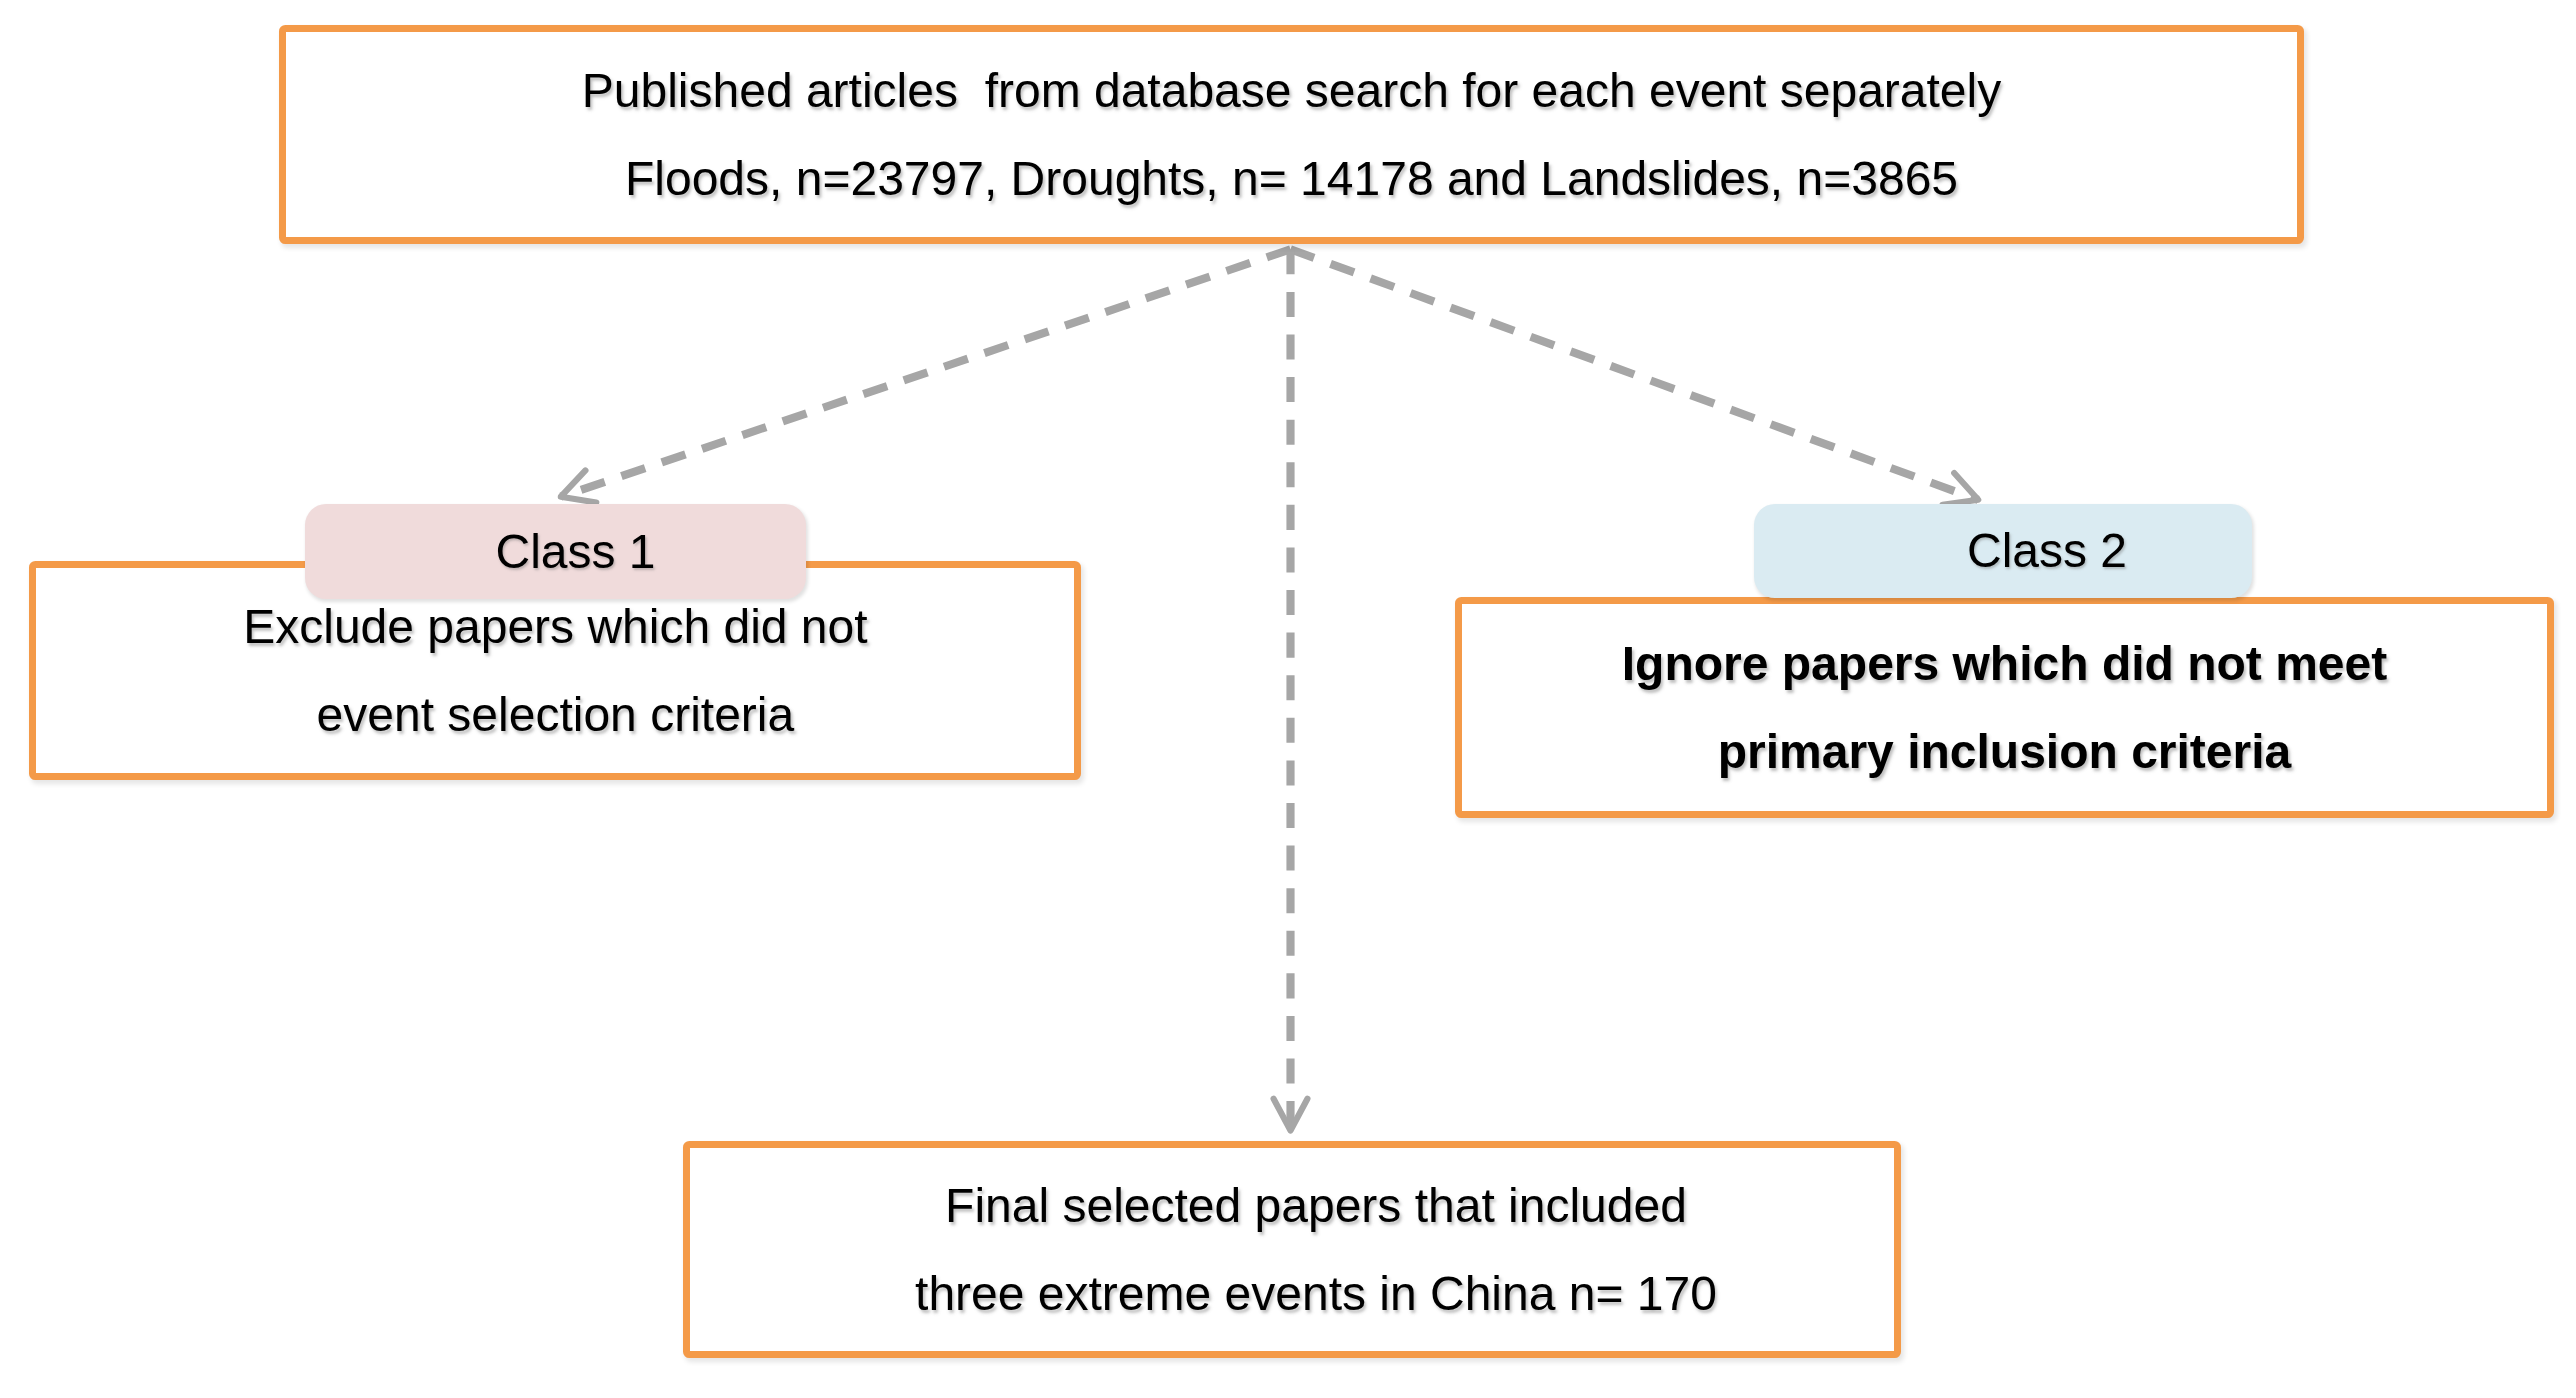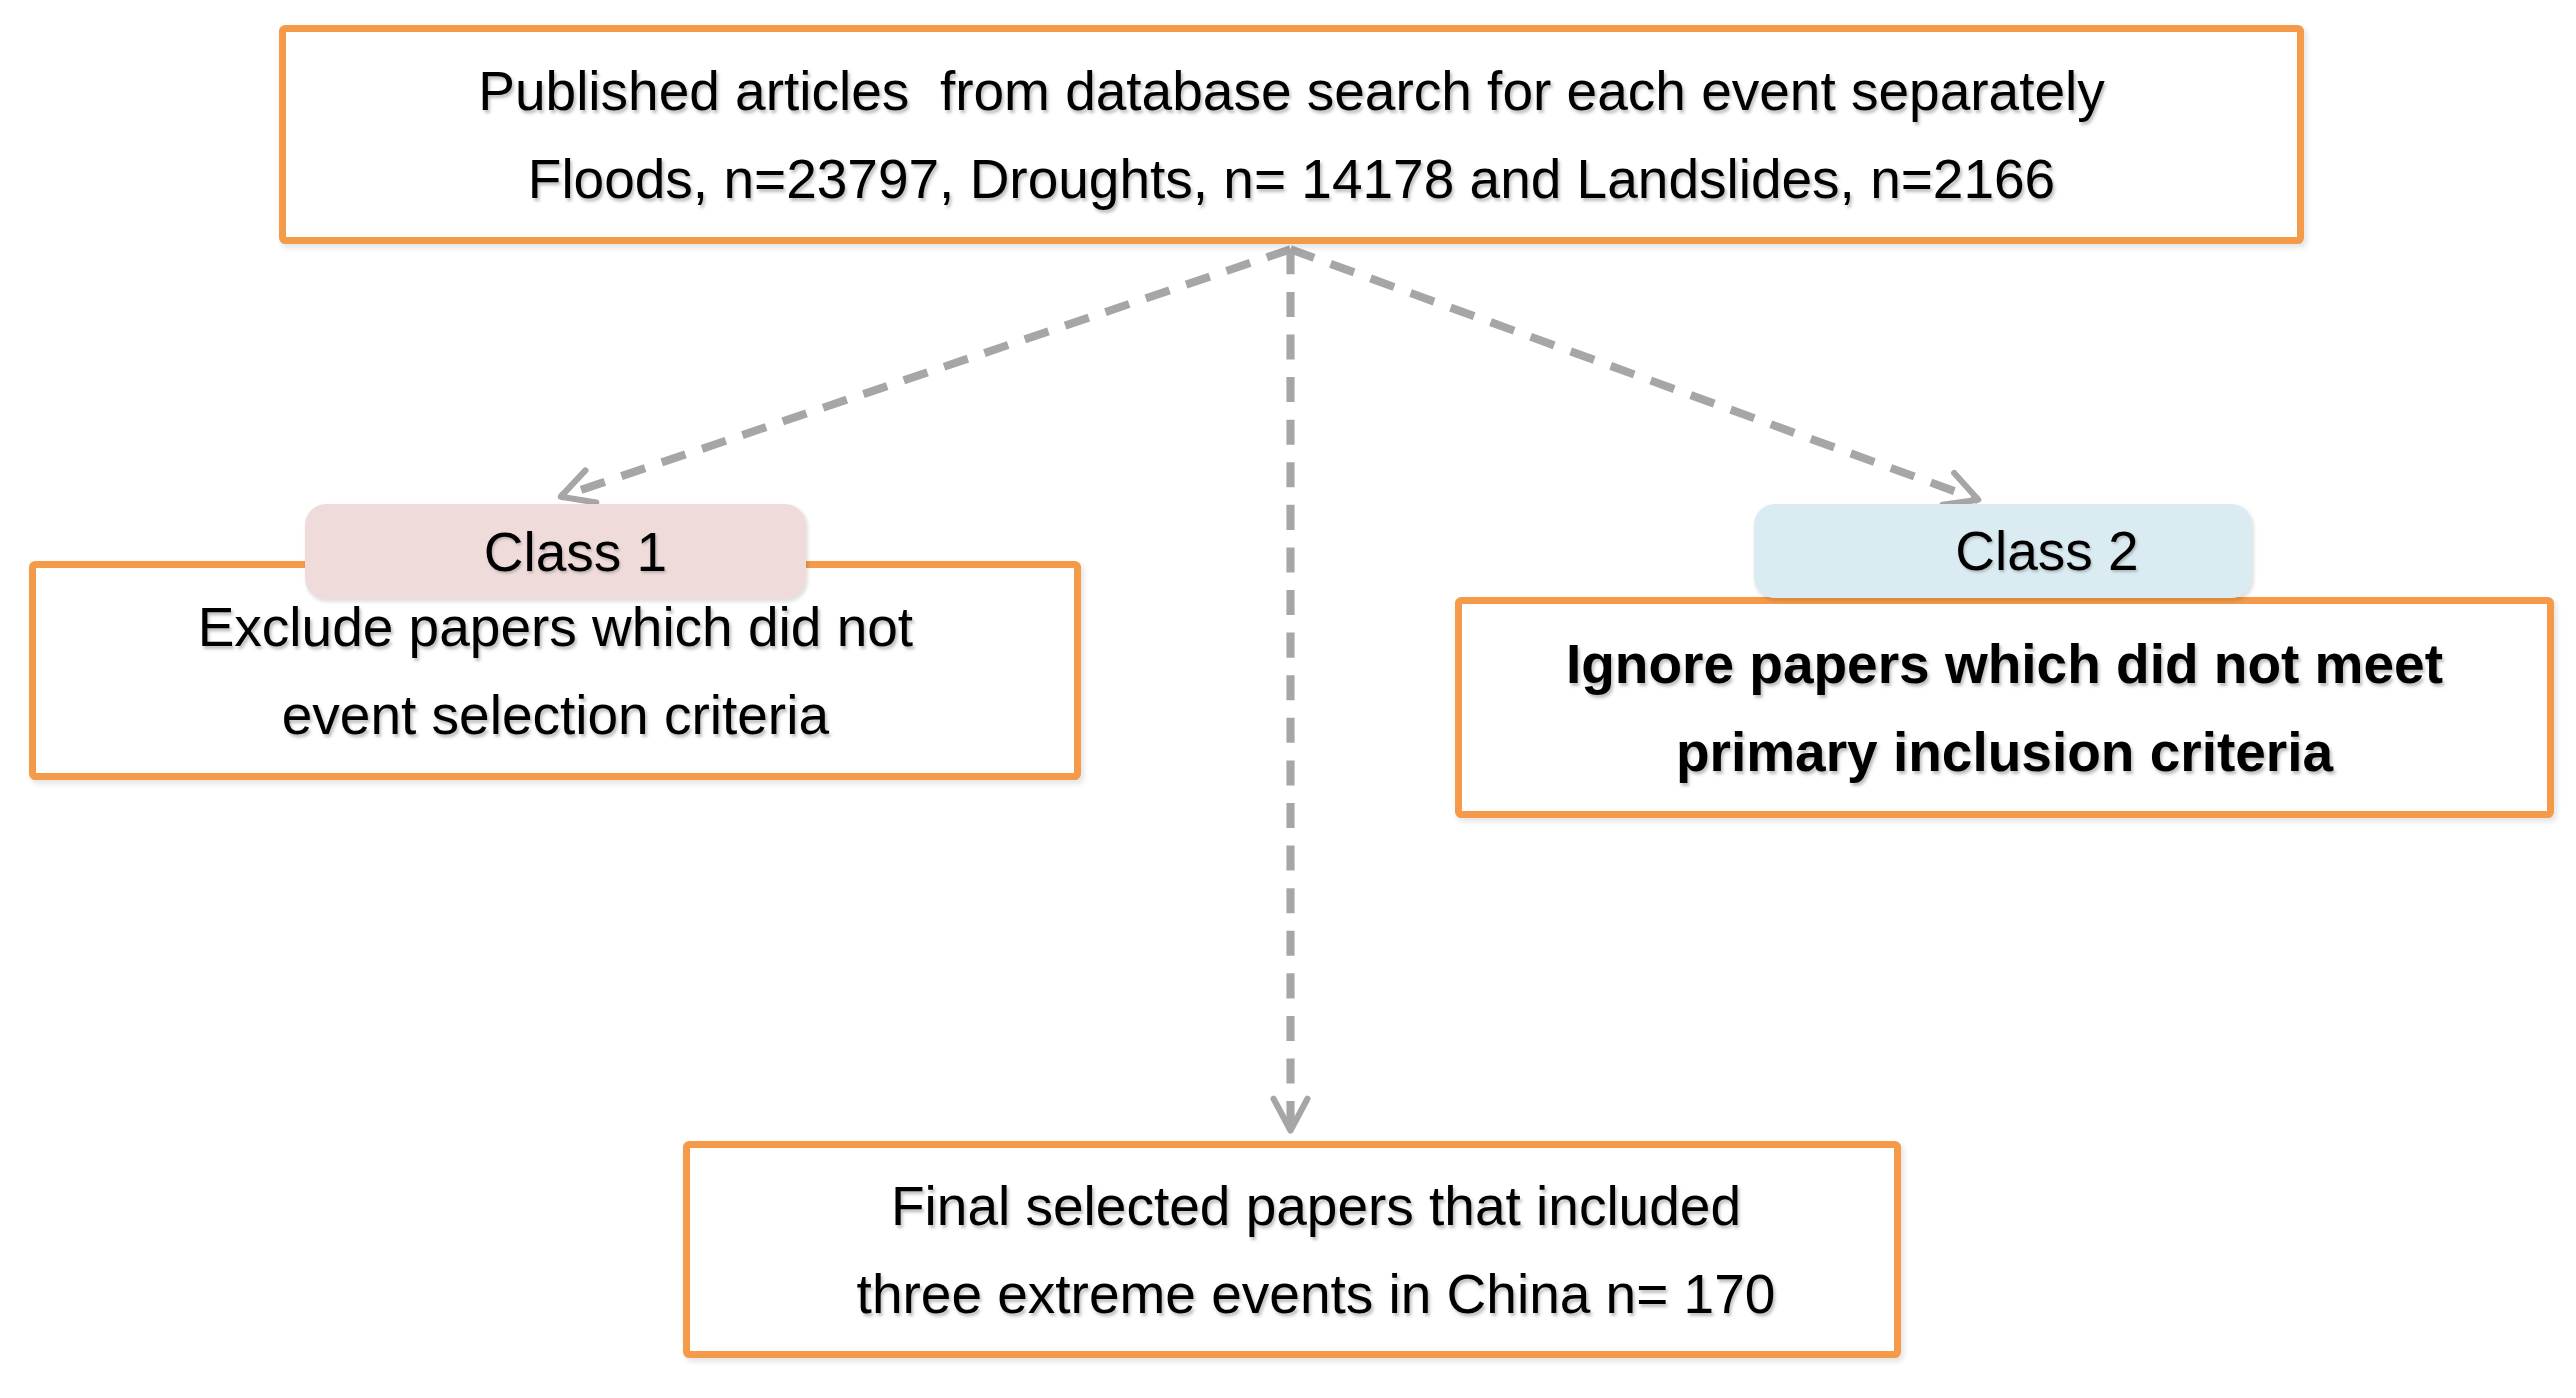--- a/index.html
+++ b/index.html
@@ -46,21 +46,21 @@
     background: var(--background);
     border: 7.5px solid var(--border-orange);
     border-radius: 6.3px;
     display: flex;
     flex-direction: column;
     justify-content: center;
     align-items: center;
     box-shadow: 2.5px 3.1px 5px rgba(0,0,0,0.10);
   }
   .line {
-    font-size: 55px;
+    font-size: 48px;
     line-height: 88px;
     white-space: pre;
     text-align: center;
     text-shadow: 1.9px 2.5px 3.1px rgba(110,110,110,0.45);
   }
   .pill {
     position: absolute;
     z-index: 3;
     display: flex;
     justify-content: center;
@@ -90,21 +90,21 @@
         <path class="arrowhead-path" d="M2,2 L17,10 L2,18"></path>
       </marker>
     </defs>
     <line class="arrow" x1="2060" y1="398" x2="895" y2="793" marker-end="url(#arrowOpen)"></line>
     <line class="arrow" x1="2060" y1="398" x2="3158" y2="798" marker-end="url(#arrowOpen)"></line>
     <line class="arrow" x1="2060" y1="398" x2="2060" y2="1805" marker-end="url(#arrowOpen)"></line>
   </svg>
 
   <div class="box" id="source-box">
     <div class="line">Published articles  from database search for each event separately</div>
-    <div class="line">Floods, n=23797, Droughts, n= 14178 and Landslides, n=2166</div>
+    <div class="line">Floods, n=23797, Droughts, n= 14178 and Landslides, n=3865</div>
   </div>
 
   <div class="pill pill-pink" id="class1-pill">
     <span class="line">Class 1</span>
   </div>
 
   <div class="box" id="exclusion-box">
     <div class="line">Exclude papers which did not</div>
     <div class="line">event selection criteria</div>
   </div>

